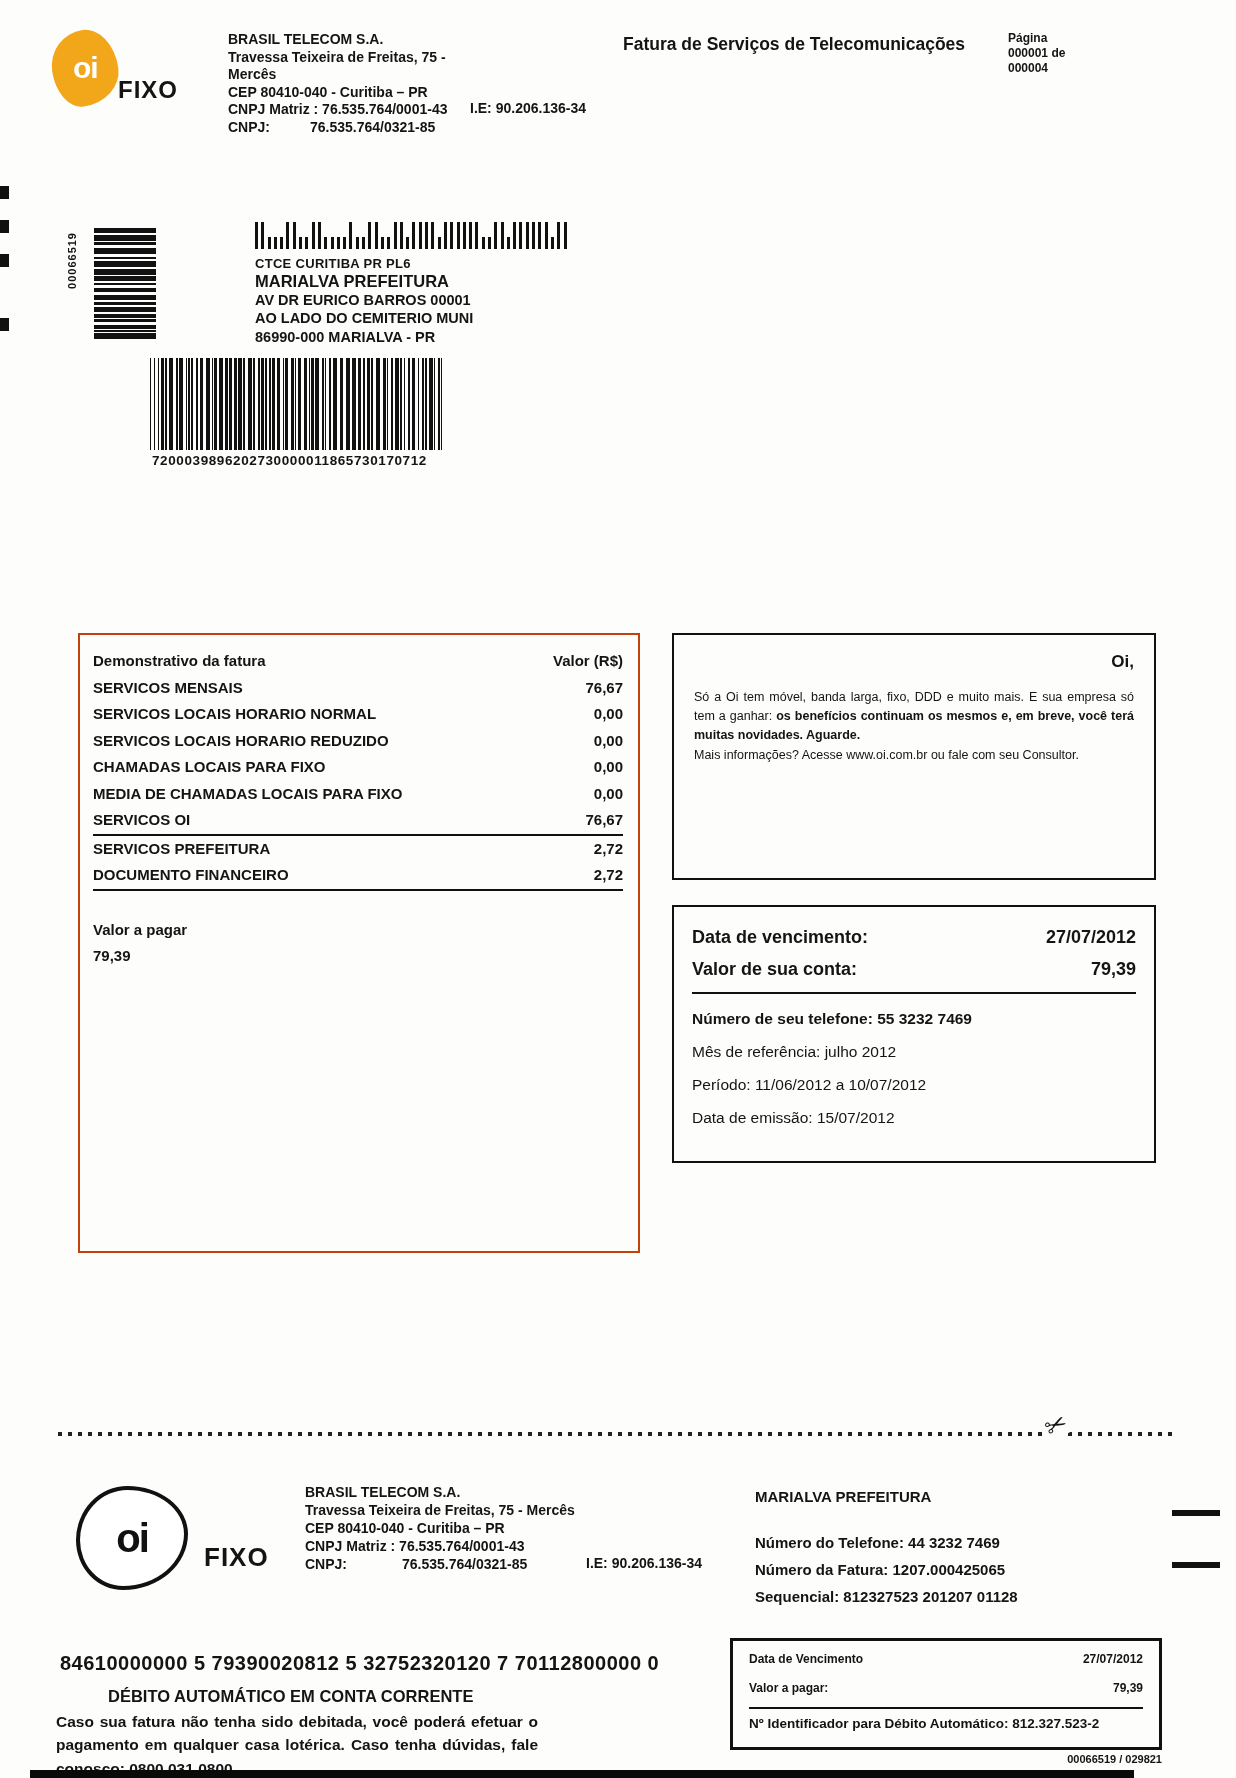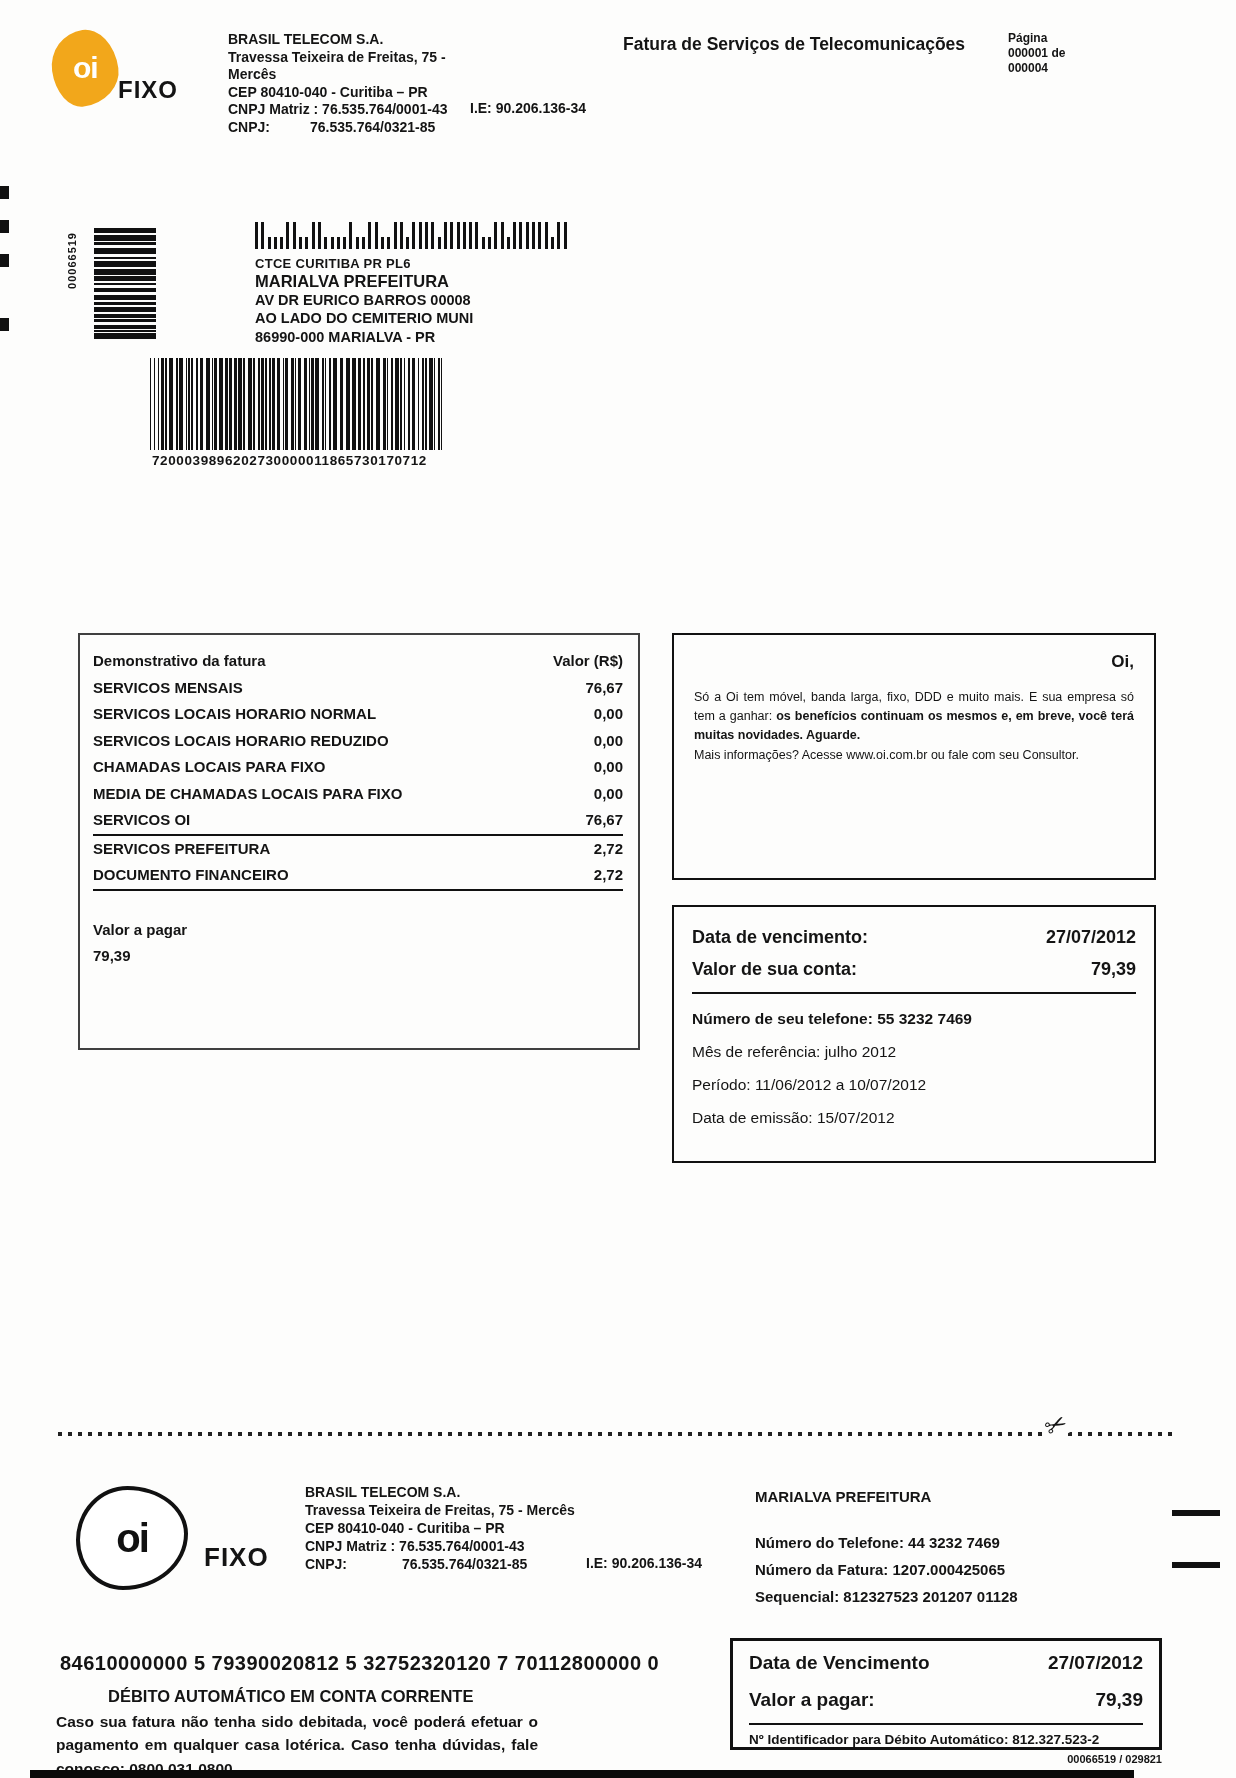--- a/index.html
+++ b/index.html
@@ -51,21 +51,21 @@
   .recipient .r-line { font-weight:bold; font-size:14.5px; }
 
   .main-bc { position:absolute; left:150px; top:358px; width:400px; height:92px; font-size:0; }
   .main-bc i { display:inline-block; height:100%; background:#111; }
   .bc-number { position:absolute; left:152px; top:453px; font-size:13.5px; font-weight:600; letter-spacing:0.6px; }
 
   
   .inv-meta { position:absolute; left:678px; top:584px; font-size:14.5px; font-weight:bold; line-height:20px; }
 
   
-  .stmt-box { position:absolute; left:78px; top:633px; width:562px; height:417px; border:2px solid #404040; padding:13px 15px 0 13px; }
+  .stmt-box { position:absolute; left:78px; top:633px; width:562px; height:620px; border:2px solid #c2410c; padding:13px 15px 0 13px; }
   .t-row { display:flex; justify-content:space-between; font-size:15px; font-weight:600; line-height:26.5px; }
   .t-row.hdr { font-weight:bold; }
   .t-row.bold { font-weight:bold; }
   .t-row.rule-after { border-bottom:2.5px solid #111; }
   .t-row.total { margin-top:26px; font-weight:bold;flex-direction:column; }
 
   
   .msg-box { position:absolute; left:672px; top:633px; width:484px; height:247px; border:2px solid #111; padding:17px 20px; }
   .msg-box .greet { font-size:17px; font-weight:bold; margin-bottom:16px;text-align:right; }
   .msg-box .body { font-size:12.5px; line-height:1.5; text-align:justify; }
@@ -102,21 +102,21 @@
   .customer-block { position:absolute; left:755px; top:1488px; }
   .customer-block .c-name { font-size:15px; font-weight:bold; margin-bottom:24px; }
   .customer-block .c-line { font-size:15px; font-weight:bold; line-height:27px; }
   .reg-dash { position:absolute; width:48px; height:6px; background:#111; }
 
   .digit-line { position:absolute; left:60px; top:1652px; font-size:20px; font-weight:600; letter-spacing:0.5px; }
   .debit-title { position:absolute; left:108px; top:1687px; font-size:16.5px; font-weight:600; }
   .debit-text { position:absolute; left:56px; top:1710px; width:482px; font-size:15.5px; font-weight:600; line-height:1.5; text-align:justify; }
 
   .due-box2 { position:absolute; left:730px; top:1638px; width:432px; height:112px; border:3px solid #111; padding:11px 16px; }
-  .due2-row { display:flex; justify-content:space-between; font-size:19px; font-weight:bold; }
+  .due2-row { display:flex; justify-content:space-between; font-size:12px; font-weight:bold; }
   .due2-row + .due2-row { margin-top:15px; }
   .due2-sep { border:none; border-top:2.5px solid #111; margin:12px 0 7px 0; }
   .due2-id { font-size:13.5px; font-weight:bold; }
   .footer-code { position:absolute; left:1000px; top:1753px; width:162px; text-align:right; font-size:11px; font-weight:600; }
   .bottom-bar { position:absolute; left:30px; top:1770px; width:1104px; height:8px; background:#0a0a0a; }
 </style>
 </head>
 <body>
 
 <div class="page">
@@ -171,21 +171,21 @@
       <i style="height:4px;margin-bottom:1px"></i>
       <i style="height:2px;margin-bottom:1px"></i>
       <i style="height:6px;margin-bottom:3px"></i>
     </div>
 
   <div class="postnet-bc"><i style="width:3px;margin-right:3.3px;height:100%"></i><i style="width:3px;margin-right:3.3px;height:100%"></i><i style="width:3px;margin-right:3.3px;height:46%"></i><i style="width:3px;margin-right:3.3px;height:46%"></i><i style="width:3px;margin-right:3.3px;height:46%"></i><i style="width:3px;margin-right:3.3px;height:100%"></i><i style="width:3px;margin-right:3.3px;height:100%"></i><i style="width:3px;margin-right:3.3px;height:46%"></i><i style="width:3px;margin-right:3.3px;height:46%"></i><i style="width:3px;margin-right:3.3px;height:100%"></i><i style="width:3px;margin-right:3.3px;height:100%"></i><i style="width:3px;margin-right:3.3px;height:46%"></i><i style="width:3px;margin-right:3.3px;height:46%"></i><i style="width:3px;margin-right:3.3px;height:46%"></i><i style="width:3px;margin-right:3.3px;height:46%"></i><i style="width:3px;margin-right:3.3px;height:100%"></i><i style="width:3px;margin-right:3.3px;height:46%"></i><i style="width:3px;margin-right:3.3px;height:46%"></i><i style="width:3px;margin-right:3.3px;height:100%"></i><i style="width:3px;margin-right:3.3px;height:100%"></i><i style="width:3px;margin-right:3.3px;height:46%"></i><i style="width:3px;margin-right:3.3px;height:46%"></i><i style="width:3px;margin-right:3.3px;height:100%"></i><i style="width:3px;margin-right:3.3px;height:100%"></i><i style="width:3px;margin-right:3.3px;height:46%"></i><i style="width:3px;margin-right:3.3px;height:100%"></i><i style="width:3px;margin-right:3.3px;height:100%"></i><i style="width:3px;margin-right:3.3px;height:100%"></i><i style="width:3px;margin-right:3.3px;height:100%"></i><i style="width:3px;margin-right:3.3px;height:46%"></i><i style="width:3px;margin-right:3.3px;height:100%"></i><i style="width:3px;margin-right:3.3px;height:100%"></i><i style="width:3px;margin-right:3.3px;height:100%"></i><i style="width:3px;margin-right:3.3px;height:100%"></i><i style="width:3px;margin-right:3.3px;height:100%"></i><i style="width:3px;margin-right:3.3px;height:100%"></i><i style="width:3px;margin-right:3.3px;height:46%"></i><i style="width:3px;margin-right:3.3px;height:46%"></i><i style="width:3px;margin-right:3.3px;height:100%"></i><i style="width:3px;margin-right:3.3px;height:100%"></i><i style="width:3px;margin-right:3.3px;height:46%"></i><i style="width:3px;margin-right:3.3px;height:100%"></i><i style="width:3px;margin-right:3.3px;height:100%"></i><i style="width:3px;margin-right:3.3px;height:100%"></i><i style="width:3px;margin-right:3.3px;height:100%"></i><i style="width:3px;margin-right:3.3px;height:100%"></i><i style="width:3px;margin-right:3.3px;height:100%"></i><i style="width:3px;margin-right:3.3px;height:46%"></i><i style="width:3px;margin-right:3.3px;height:100%"></i><i style="width:3px;margin-right:3.3px;height:100%"></i></div>
   <div class="route-line">CTCE CURITIBA PR PL6</div>
 
   <div class="recipient">
     <div class="r-name">MARIALVA PREFEITURA</div>
-    <div class="r-line">AV  DR EURICO BARROS 00008</div>
+    <div class="r-line">AV  DR EURICO BARROS 00001</div>
     <div class="r-line">AO LADO DO CEMITERIO MUNI</div>
     <div class="r-line">86990-000 MARIALVA - PR</div>
   </div>
 
   <div class="main-bc"><i style="width:1px;margin-right:3px"></i><i style="width:1px;margin-right:3px"></i><i style="width:1px;margin-right:2px"></i><i style="width:3px;margin-right:1px"></i><i style="width:2px;margin-right:2px"></i><i style="width:4px;margin-right:3px"></i><i style="width:2px;margin-right:1px"></i><i style="width:4px;margin-right:3px"></i><i style="width:1px;margin-right:1px"></i><i style="width:2px;margin-right:1px"></i><i style="width:2px;margin-right:3px"></i><i style="width:2px;margin-right:2px"></i><i style="width:3px;margin-right:3px"></i><i style="width:4px;margin-right:2px"></i><i style="width:1px;margin-right:1px"></i><i style="width:3px;margin-right:2px"></i><i style="width:4px;margin-right:2px"></i><i style="width:3px;margin-right:1px"></i><i style="width:3px;margin-right:2px"></i><i style="width:3px;margin-right:1px"></i><i style="width:4px;margin-right:1px"></i><i style="width:2px;margin-right:3px"></i><i style="width:4px;margin-right:1px"></i><i style="width:2px;margin-right:3px"></i><i style="width:2px;margin-right:1px"></i><i style="width:3px;margin-right:1px"></i><i style="width:2px;margin-right:2px"></i><i style="width:2px;margin-right:1px"></i><i style="width:3px;margin-right:2px"></i><i style="width:3px;margin-right:3px"></i><i style="width:1px;margin-right:1px"></i><i style="width:3px;margin-right:3px"></i><i style="width:3px;margin-right:1px"></i><i style="width:1px;margin-right:2px"></i><i style="width:3px;margin-right:3px"></i><i style="width:3px;margin-right:2px"></i><i style="width:1px;margin-right:1px"></i><i style="width:3px;margin-right:1px"></i><i style="width:4px;margin-right:3px"></i><i style="width:2px;margin-right:1px"></i><i style="width:1px;margin-right:3px"></i><i style="width:2px;margin-right:2px"></i><i style="width:4px;margin-right:3px"></i><i style="width:3px;margin-right:3px"></i><i style="width:4px;margin-right:2px"></i><i style="width:4px;margin-right:2px"></i><i style="width:3px;margin-right:2px"></i><i style="width:2px;margin-right:2px"></i><i style="width:3px;margin-right:1px"></i><i style="width:2px;margin-right:3px"></i><i style="width:4px;margin-right:3px"></i><i style="width:3px;margin-right:1px"></i><i style="width:1px;margin-right:3px"></i><i style="width:2px;margin-right:2px"></i><i style="width:4px;margin-right:1px"></i><i style="width:2px;margin-right:2px"></i><i style="width:1px;margin-right:3px"></i><i style="width:2px;margin-right:2px"></i><i style="width:3px;margin-right:3px"></i><i style="width:1px;margin-right:3px"></i><i style="width:2px;margin-right:1px"></i><i style="width:2px;margin-right:2px"></i><i style="width:4px;margin-right:1px"></i><i style="width:1px;margin-right:3px"></i><i style="width:2px;margin-right:1px"></i><i style="width:1px;margin-right:1px"></i></div>
   <div class="bc-number">7200039896202730000011865730170712</div>
 
 
   <div class="stmt-box">
     <div class="t-row hdr">

